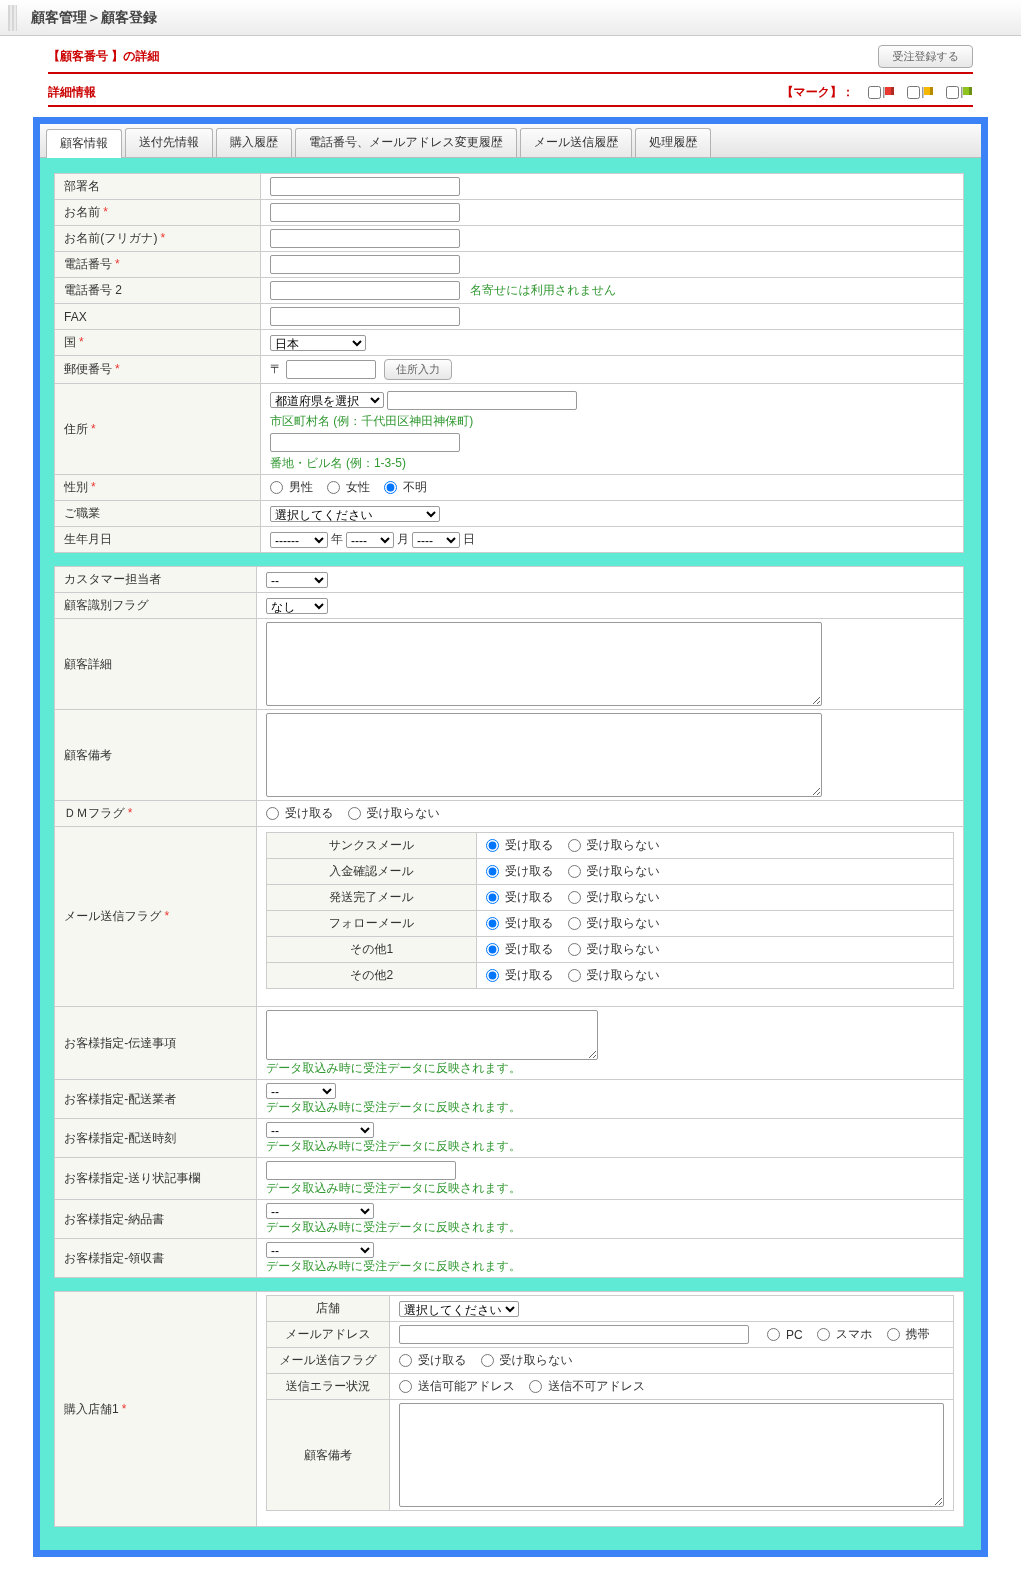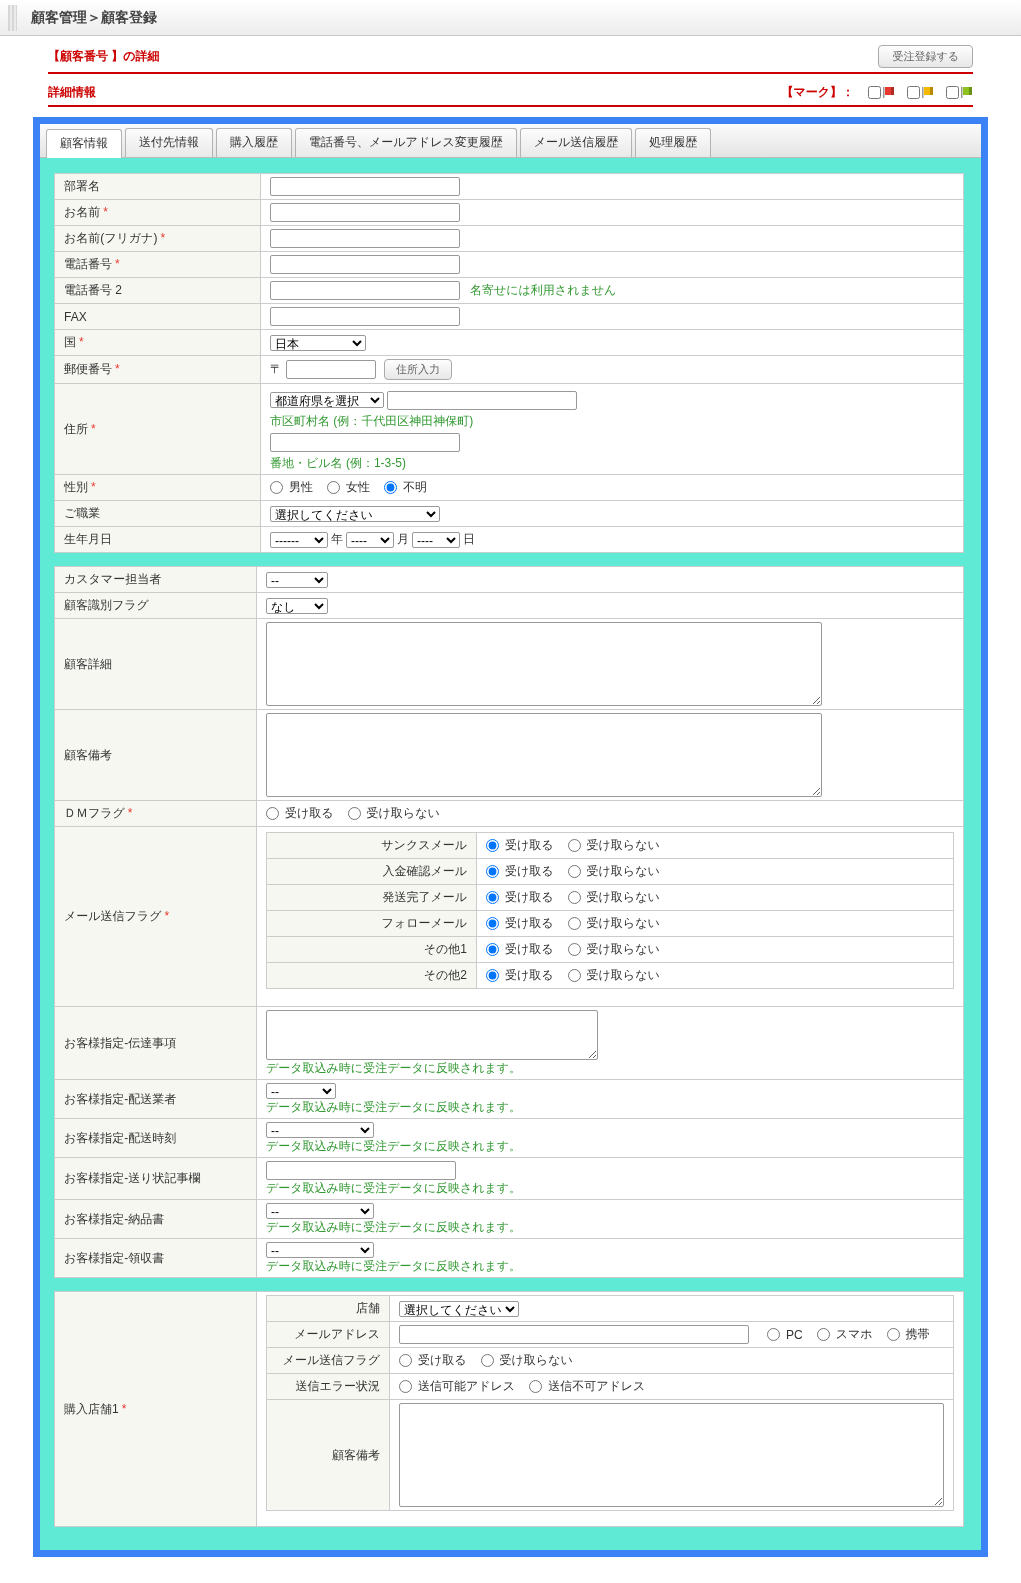--- a/index.html
+++ b/index.html
@@ -86,21 +86,21 @@
   .w-year{width:58px} .w-md{width:48px}
   .stack > * { margin-top:4px; }
   .stack > :first-child { margin-top:1px; }
   .addr-input { width:356px; }
   .ta-big { width:556px; height:84px; }
   .ta-mid { width:332px; height:50px; }
   .ta-shop { width:545px; height:104px; }
   
   table.nested { border-collapse:collapse; width:688px; margin:2px 0 14px 0; }
   table.nested th {
-    background:#f7f7f2; border:1px solid #ccc; width:210px; text-align:right;
+    background:#f7f7f2; border:1px solid #ccc; width:210px; text-align:center;
     font-weight:normal; padding:4px 9px; color:#333;
   }
   table.nested td { border:1px solid #ccc; padding:3px 9px; vertical-align:middle; }
   table.nested.shopn { width:688px; margin:0 0 12px 0; }
   table.nested.shopn th { width:128px; }
   .email-line { display:flex; align-items:center; }
   .email-line input[type=text] { width:350px; }
   .email-line .radio-row { margin-left:18px; }
 </style>
 </head>

